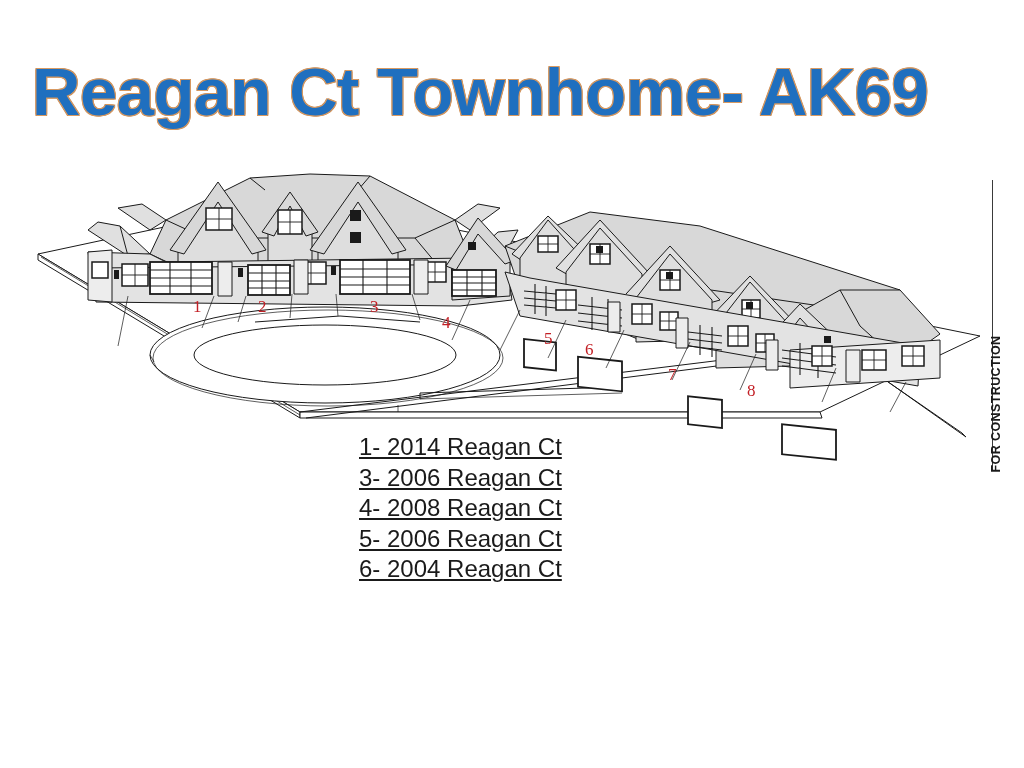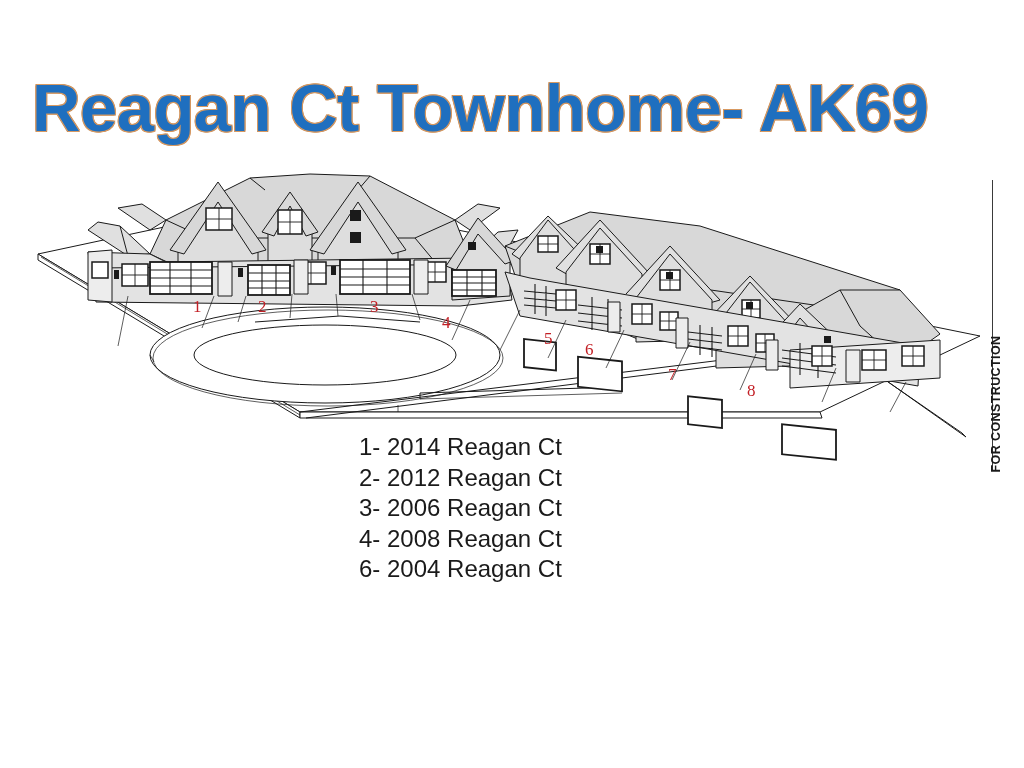--- a/index.html
+++ b/index.html
@@ -30,21 +30,20 @@
     line-height: 1.0;
     text-shadow:
        1px  0px 0 #d89a62,
       -1px  0px 0 #d89a62,
        0px  1px 0 #d89a62,
        0px -1px 0 #d89a62,
        1px  1px 0 #c98a52,
       -1px  1px 0 #c98a52,
        1px -1px 0 #c98a52,
       -1px -1px 0 #c98a52;
-    margin-top: 16px;
   }
 
   
   #site-drawing {
     position: absolute;
     left: 0;
     top: 150px;
     width: 1024px;
     height: 320px;
   }
@@ -64,20 +63,21 @@
   #address-legend {
     position: absolute;
     left: 359px;
     top: 432px;
     font-size: 24px;
     color: #1a1a1a;
     line-height: 30.6px;
   }
   #address-legend .legend-row {
     white-space: nowrap;
+    text-decoration: underline;
   }
 
   
   #construction-stamp {
     position: absolute;
     left: 985px;
     top: 335px;
     width: 18px;
     height: 140px;
   }
@@ -332,17 +332,17 @@
   <div class="unit-number" style="left:747px; top:232px;">8</div>
 </div>
 
 <div id="stamp-rule"></div>
 <div id="construction-stamp">
   <div class="stamp-text">FOR CONSTRUCTION</div>
 </div>
 
 <div id="address-legend">
   <div class="legend-row">1- 2014 Reagan Ct</div>
-  <div class="legend-row">2- 2012 Reagan Ct</div>
   <div class="legend-row">3- 2006 Reagan Ct</div>
   <div class="legend-row">4- 2008 Reagan Ct</div>
+  <div class="legend-row">5- 2006 Reagan Ct</div>
   <div class="legend-row">6- 2004 Reagan Ct</div>
 </div>
 
 </body></html>

